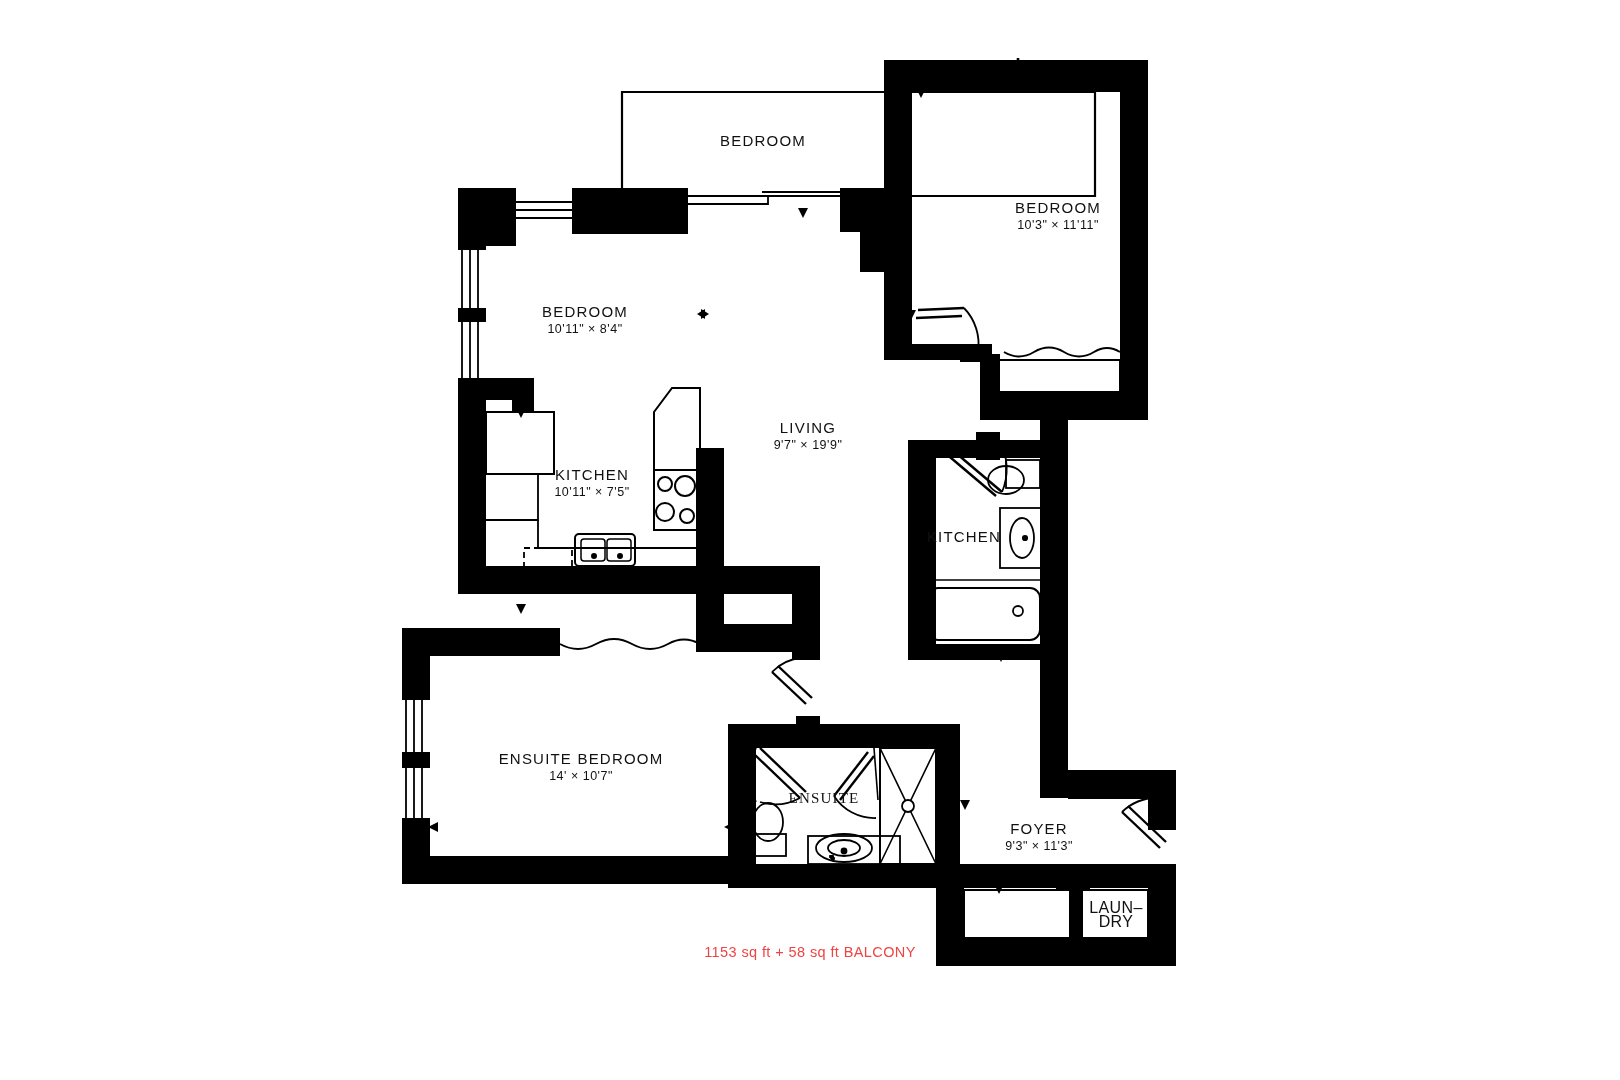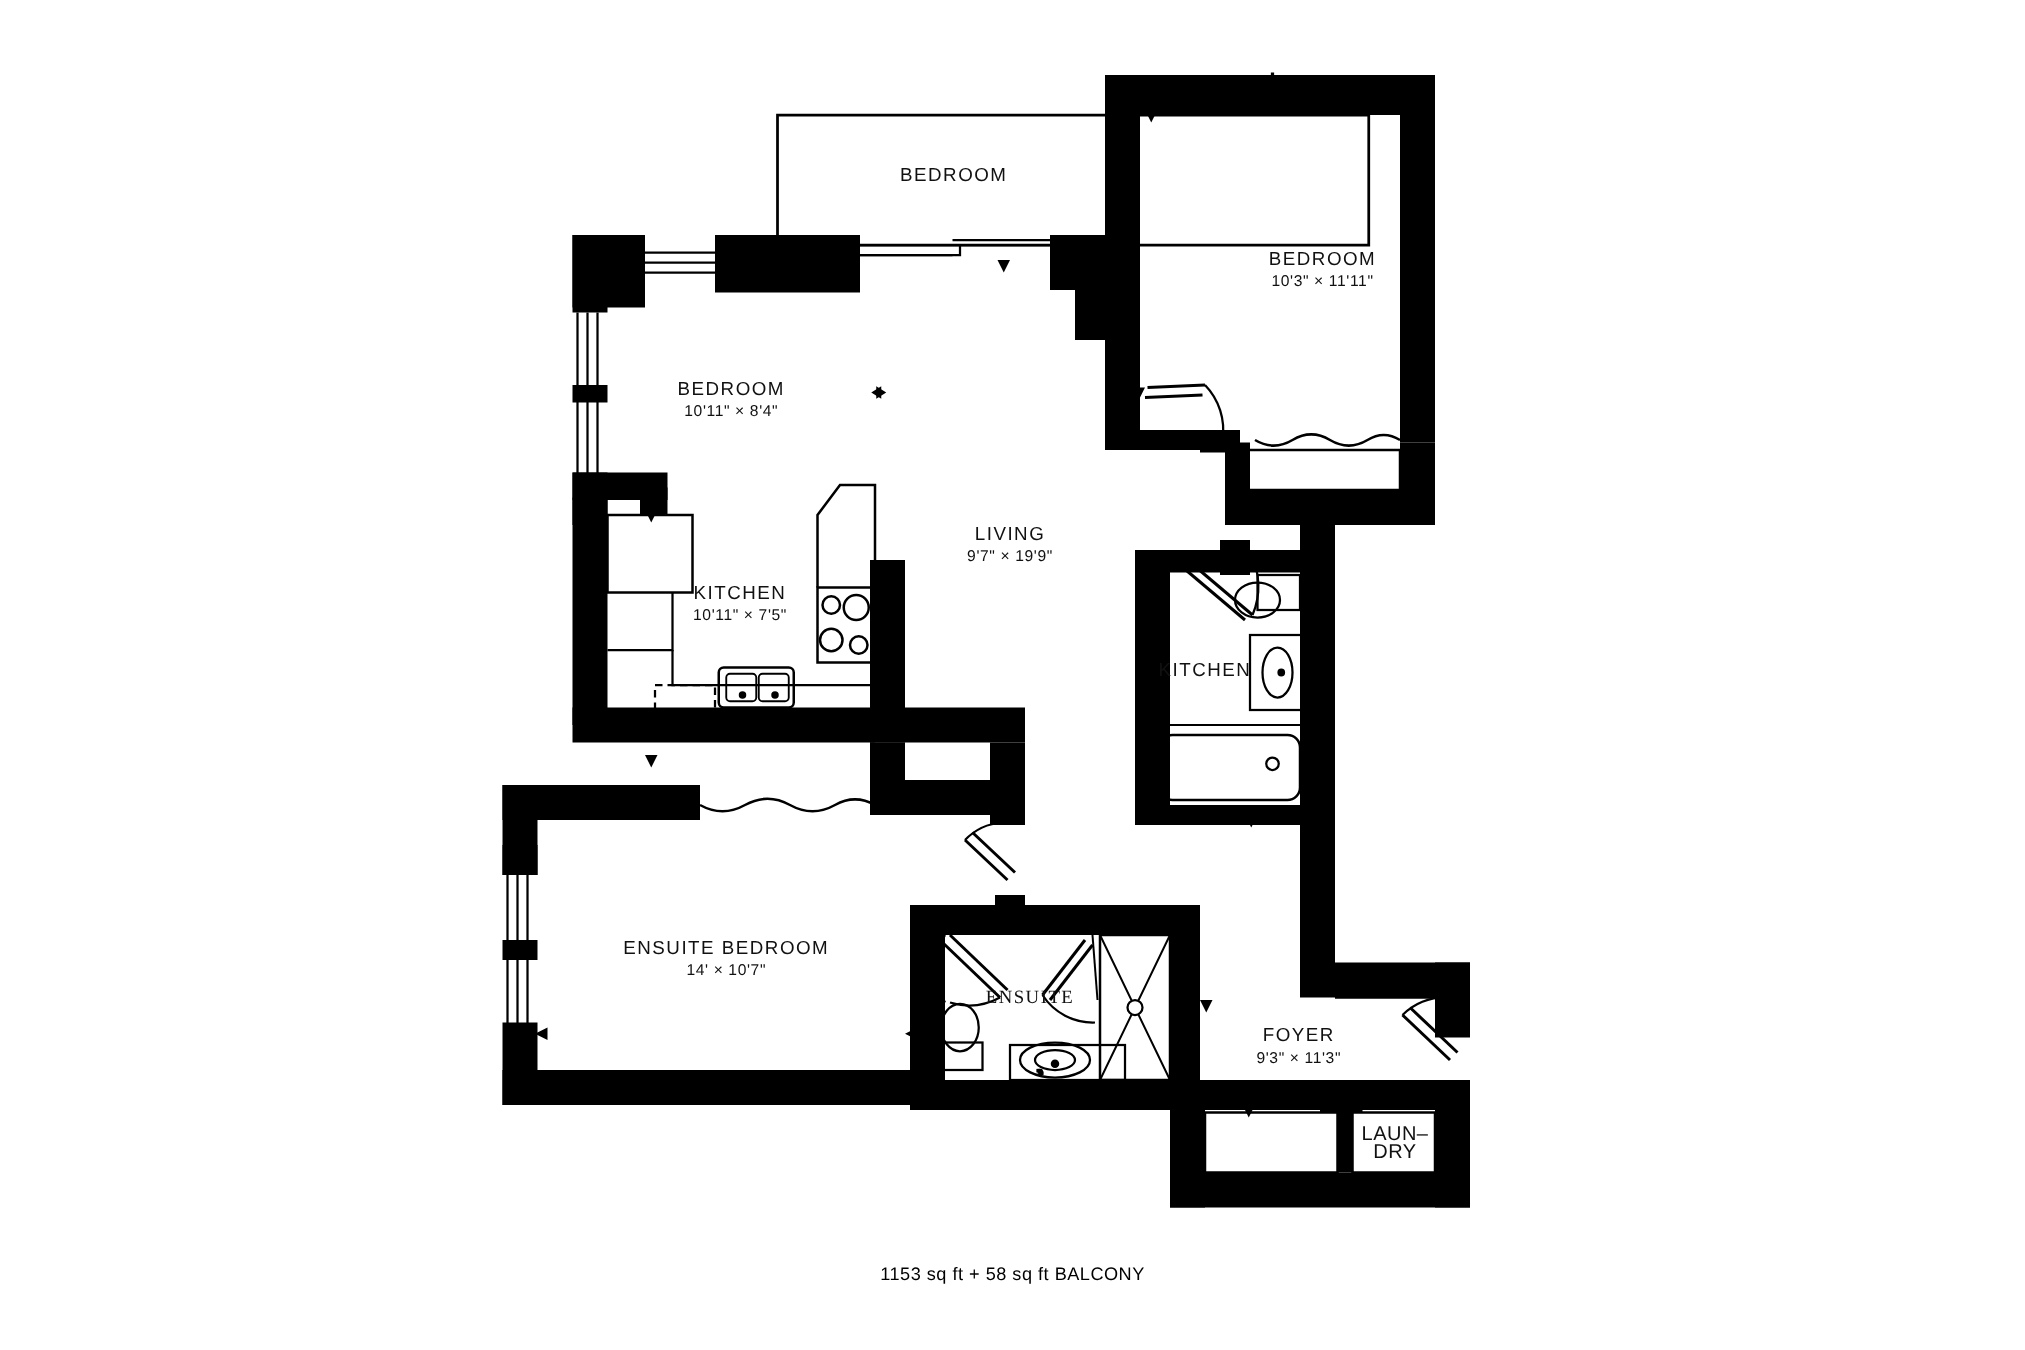--- a/index.html
+++ b/index.html
@@ -3,22 +3,22 @@
 <meta charset="utf-8">
 <style>
   html,body{margin:0;padding:0;background:#ffffff;}
   body{width:1620px;height:1080px;font-family:"Liberation Sans",sans-serif;position:relative;overflow:hidden;}
   #plan{position:absolute;left:0;top:0;width:1620px;height:1080px;}
   .lbl{position:absolute;text-align:center;color:#111;font-family:"Liberation Sans",sans-serif;
        letter-spacing:.6px;white-space:nowrap;transform:translateX(-50%);}
   .lbl .rm{font-size:15px;font-weight:400;letter-spacing:1.2px;display:block;line-height:17px;}
   .lbl .dim{font-size:12.5px;font-weight:400;letter-spacing:.5px;display:block;line-height:15px;margin-top:2px;}
   .lbl.two-line .rm{margin-bottom:0;}
-  #footer{position:absolute;left:810px;top:1012px;transform:translateX(-50%);
-          font-size:14.5px;letter-spacing:.4px;color:#000000;white-space:nowrap;}
+  #footer{position:absolute;left:810px;top:944px;transform:translateX(-50%);
+          font-size:14.5px;letter-spacing:.4px;color:#ef4444;white-space:nowrap;}
   .laundry{position:absolute;text-align:center;font-size:16px;line-height:14px;letter-spacing:.4px;
            color:#111;transform:translateX(-50%);}
 </style>
 </head>
 <body>
 
 <svg id="plan" viewBox="0 0 1620 1080" xmlns="http://www.w3.org/2000/svg">
 
   <rect x="0" y="0" width="1620" height="1080" fill="#ffffff"></rect>
 

